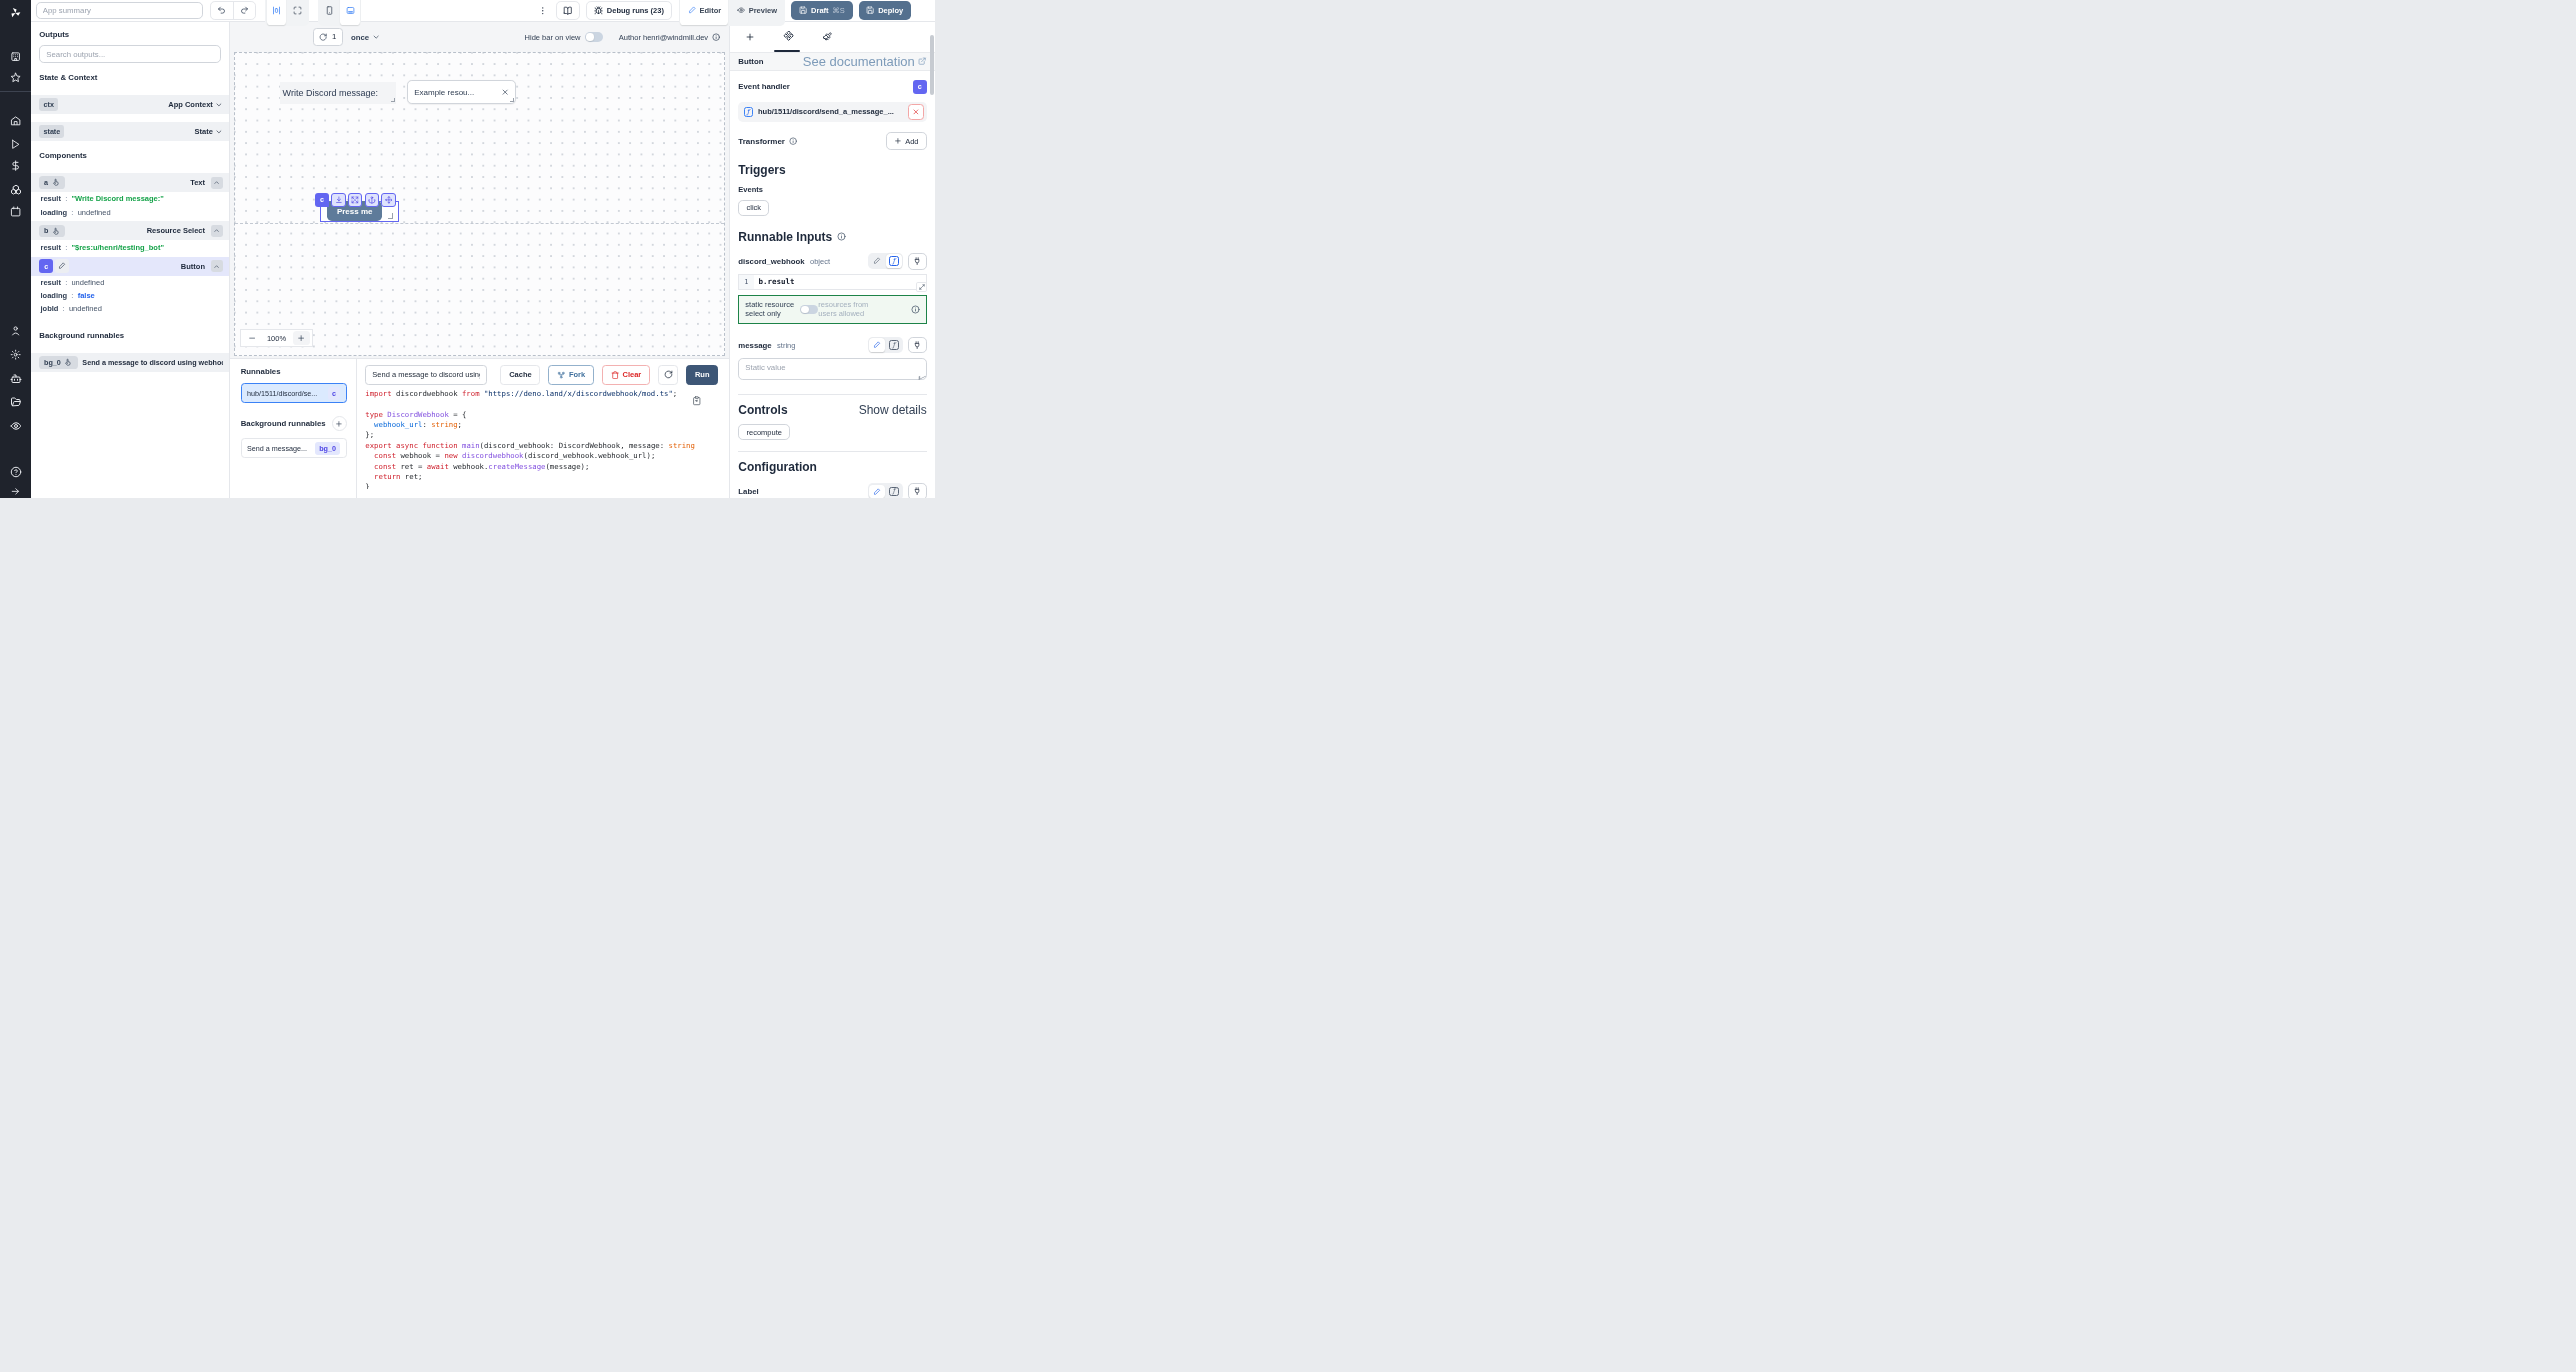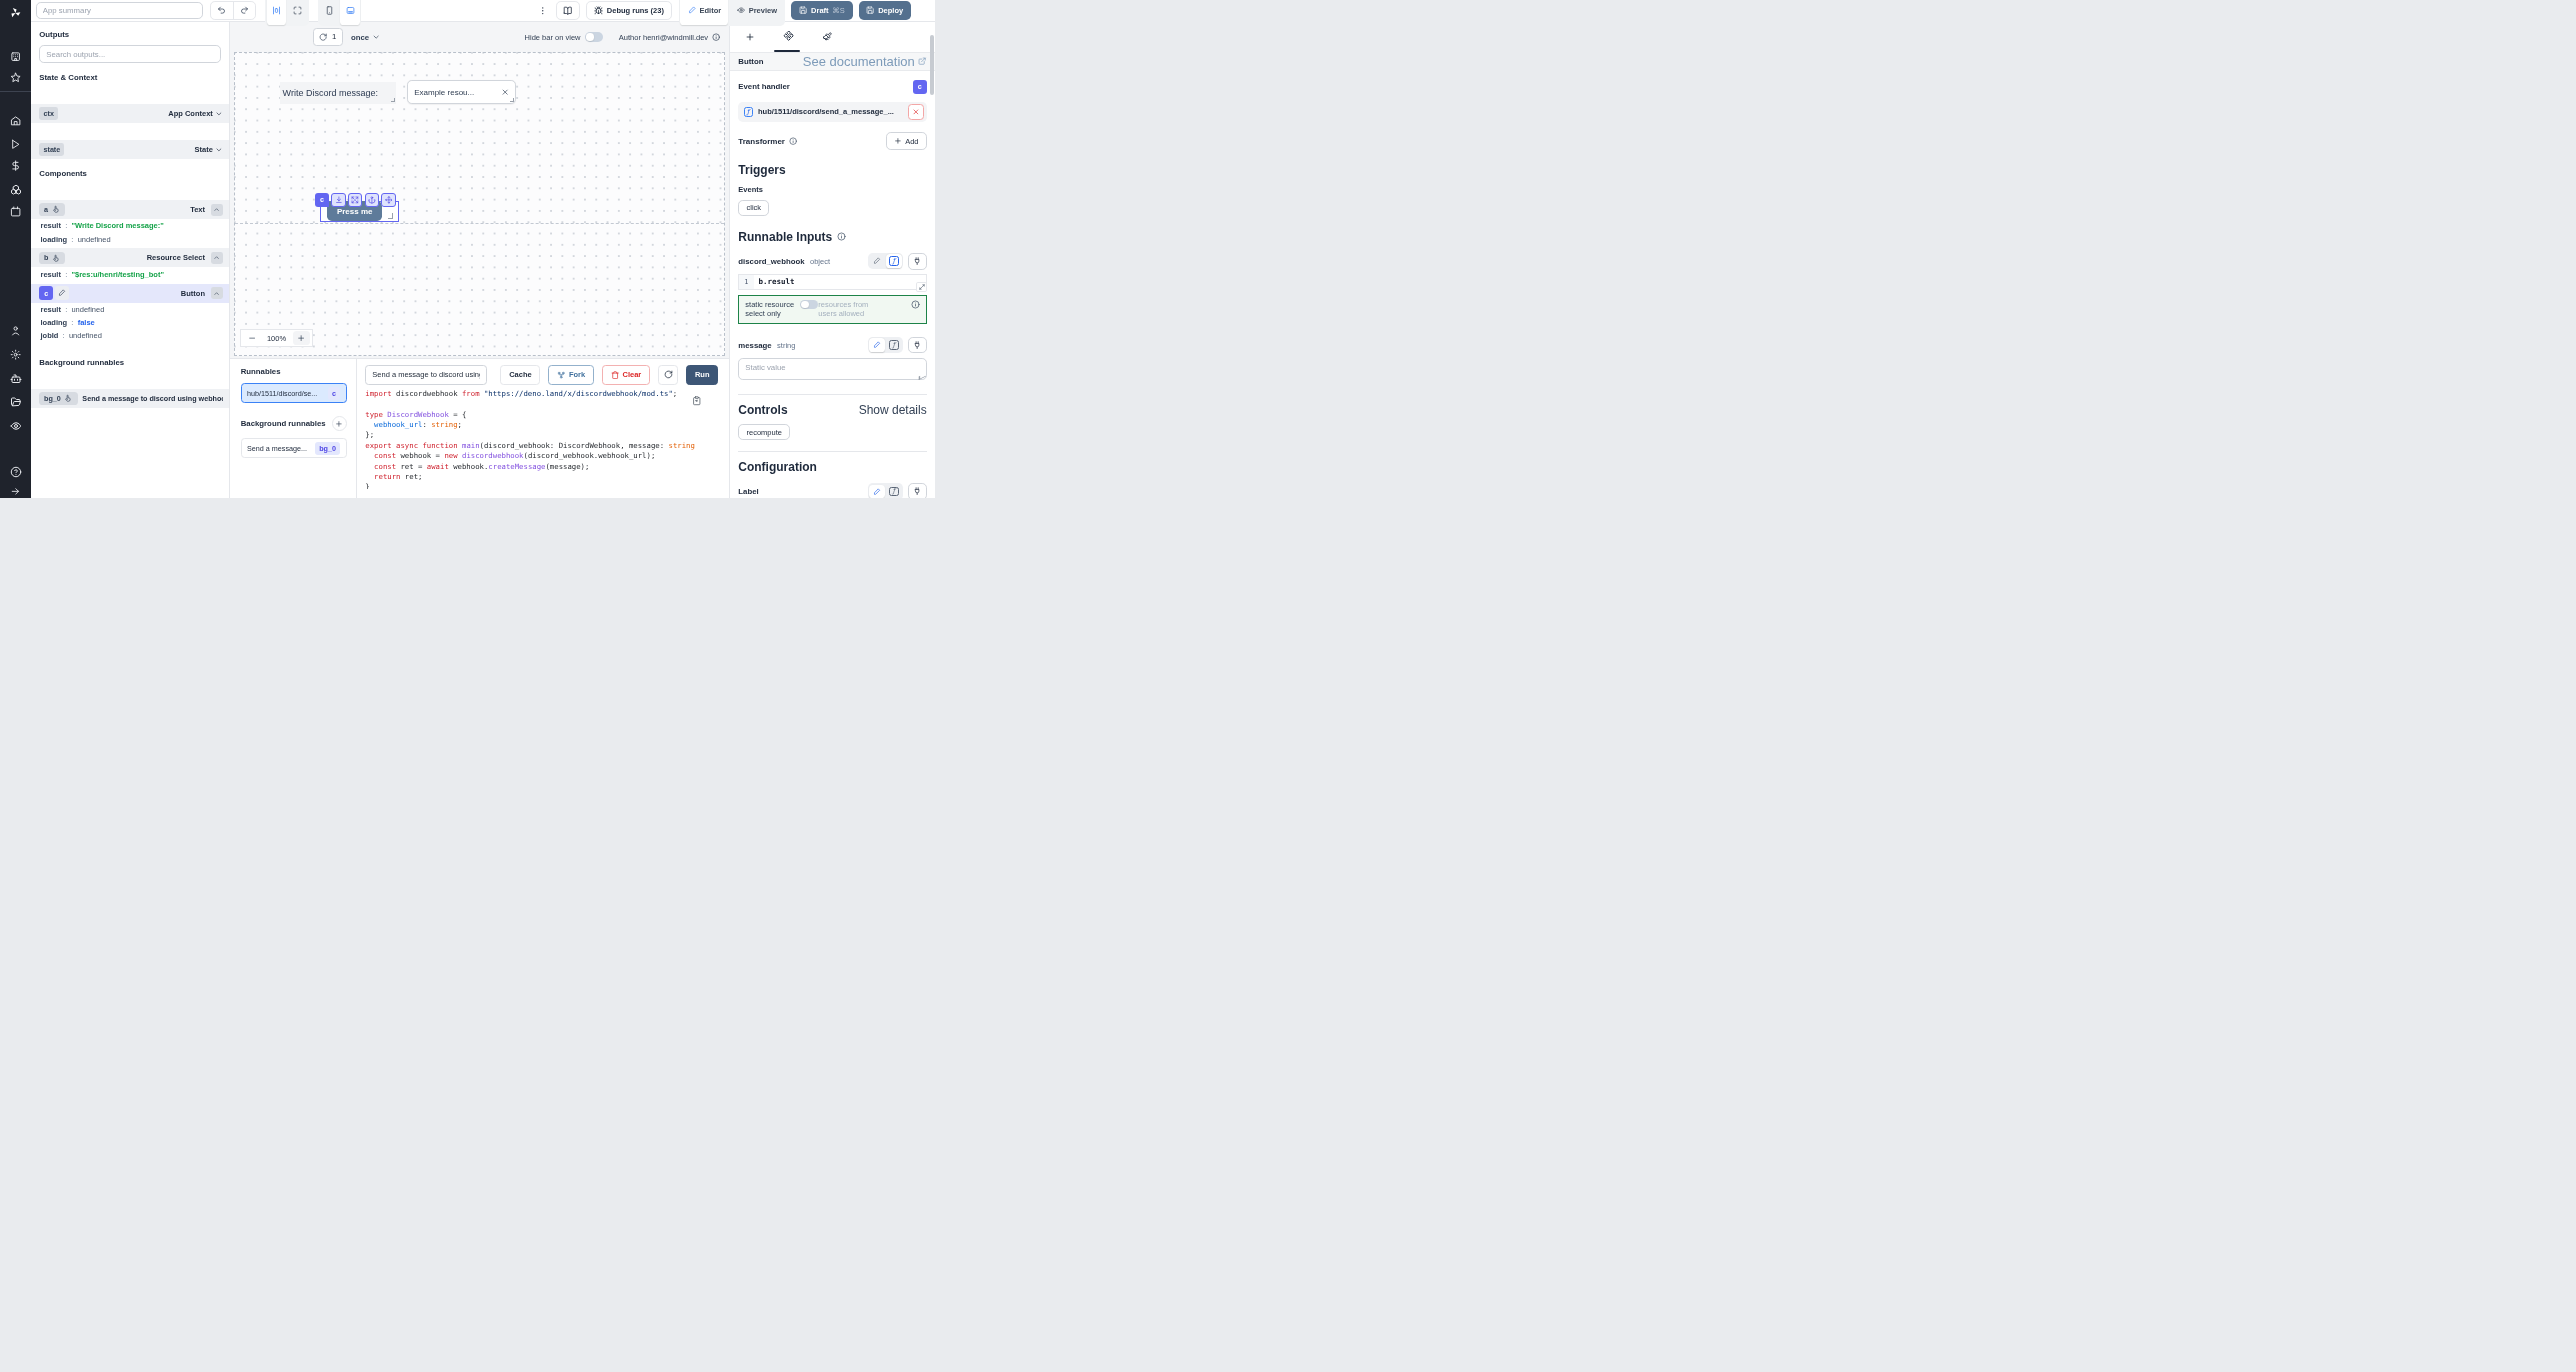--- a/index.html
+++ b/index.html
@@ -36,21 +36,21 @@
   .mode{margin-left:7.2px}
   .mode button{font-weight:bold;font-size:7.5px;padding:0 7.2px}
   .btn-slate{height:18.5px;padding:0 7.8px;border-radius:4.8px;margin-left:6px;background:#54708e;color:#fff;font-weight:bold;font-size:7.5px}
   .btn-slate .kbd{color:#b9c5d4;font-weight:normal}
 
   
   .left-panel{position:absolute;left:31px;top:22px;width:199px;height:476px;background:#fff;border-right:0.6px solid #e5e7eb;overflow:hidden;z-index:10}
   .lp-h{font-size:7.8px;font-weight:bold;color:#1e293b;padding:7.8px 8.3px 0 8.3px}
   .lp-search{margin:6px 8.3px 0 8.3px;width:182px;height:18.5px;border:0.6px solid #d1d5db;border-radius:4.8px;padding:0 6px;font-size:7.8px}
   .lp-search::placeholder{color:#9ca3af}
-  .srow{height:19px;background:#eff1f4;display:flex;align-items:center;padding:0 6px 0 8.3px;margin-top:17px}
+  .srow{height:19px;background:#eff1f4;display:flex;align-items:center;padding:0 6px 0 8.3px;margin-top:8px}
   .srow .badge{background:#d7dbe1;color:#334155;font-size:7.2px;font-weight:bold;border-radius:2.4px;padding:1.8px 4.2px}
   .srow .rlab{margin-left:auto;font-weight:bold;font-size:7.5px;color:#1e293b;display:flex;align-items:center;gap:2.4px}
   .chev-btn{width:12px;height:12px;border-radius:2.4px;background:#d7dbe1;display:flex;align-items:center;justify-content:center;color:#334155;margin-left:3.6px}
   .badge-grp{display:flex;align-items:center;gap:3.6px;background:#d7dbe1;border-radius:3.6px;padding:1.8px 4.8px;color:#334155}
   .badge-grp .bid{font-size:7.2px;font-weight:bold}
   .cbadge{width:13.7px;height:13.7px;border-radius:3px;background:#6366f1;color:#fff;font-size:7.2px;font-weight:bold;
           display:flex;align-items:center;justify-content:center}
   .pencil-sq{width:13.7px;height:13.7px;border-radius:3px;background:#eceef2;display:flex;align-items:center;justify-content:center;color:#334155;margin-left:2.4px}
   .crow-sel{background:#e4e7fb}
   .kv{display:flex;align-items:center;gap:4.2px;padding:2.4px 8.3px 1.8px 9.5px;font-size:7.5px;background:#fff}
@@ -146,21 +146,21 @@
   .icgrp{margin-left:auto;background:#eef0f3;border-radius:4.8px;padding:1.2px;display:flex;gap:1.2px}
   .icgrp .cell{width:16px;height:13.7px;border-radius:3.6px;display:flex;align-items:center;justify-content:center;color:#5b6676;cursor:pointer}
   .icgrp .cell.on{background:#fff;box-shadow:0 0.6px 1.2px rgba(0,0,0,.15)}
   .icgrp .cell.on .fglyph, .icgrp .cell.on{color:#2563eb}
   .icgrp .cell .fglyph{border-color:currentColor;color:inherit}
   .plug-btn{width:18.5px;height:16.7px;border:0.6px solid #d1d5db;border-radius:4.8px;justify-content:center;color:#1e293b;margin-left:4.8px;flex:none}
   .mini-code{margin-top:4.2px;height:16px;border:0.6px solid #e5e7eb;display:flex;position:relative;font-family:"DejaVu Sans Mono",monospace;font-size:7.5px}
   .mini-code .gut{width:14.3px;background:#f6f8fa;color:#46536b;display:flex;align-items:center;justify-content:center;font-size:6.9px}
   .mini-code .mcode{display:flex;align-items:center;padding-left:4.8px;color:#111827;font-weight:bold}
   .expand-btn{position:absolute;right:-1.2px;bottom:-3.6px;width:10.7px;height:10.7px;background:#fff;border:0.6px solid #e5e7eb;border-radius:1.8px;justify-content:center;color:#334155}
-  .green-box{margin-top:5.4px;border:1.2px solid #1d8348;background:#f1f8f2;padding:3.6px 6px;display:flex;align-items:flex-start;}
+  .green-box{margin-top:5.4px;border:1.2px solid #1d8348;background:#f1f8f2;padding:3.6px 6px;display:flex;align-items:center;}
   .green-box .gl{width:55px;font-size:7.5px;color:#334155;line-height:1.3}
   .green-box .gr{width:66px;font-size:7.5px;color:#a4b0be;line-height:1.3}
   .green-box .ic-info{margin-left:auto;color:#475569}
   .ta{margin-top:4.2px;width:100%;height:22px;border:0.6px solid #d1d5db;border-radius:4.8px;padding:4.8px 6px;font-size:7.8px;color:#1e293b;position:relative;background:#fff}
   .ta::placeholder{color:#9ca3af}
   .ta-wrap{position:relative}
   .ta-rz{position:absolute;right:2.4px;bottom:3px;width:4.8px;height:4.8px;border-right:0.9px solid #9aa1ab;border-bottom:0.9px solid #9aa1ab;transform:skew(-45deg,0) rotate(45deg);pointer-events:none}
   .hr{margin-top:12px;border-top:0.6px solid #e5e7eb}
   .controls-row{margin-top:8.3px;display:flex;align-items:center}
   .show-det{margin-left:auto;font-size:12px;color:#334155;cursor:pointer}

